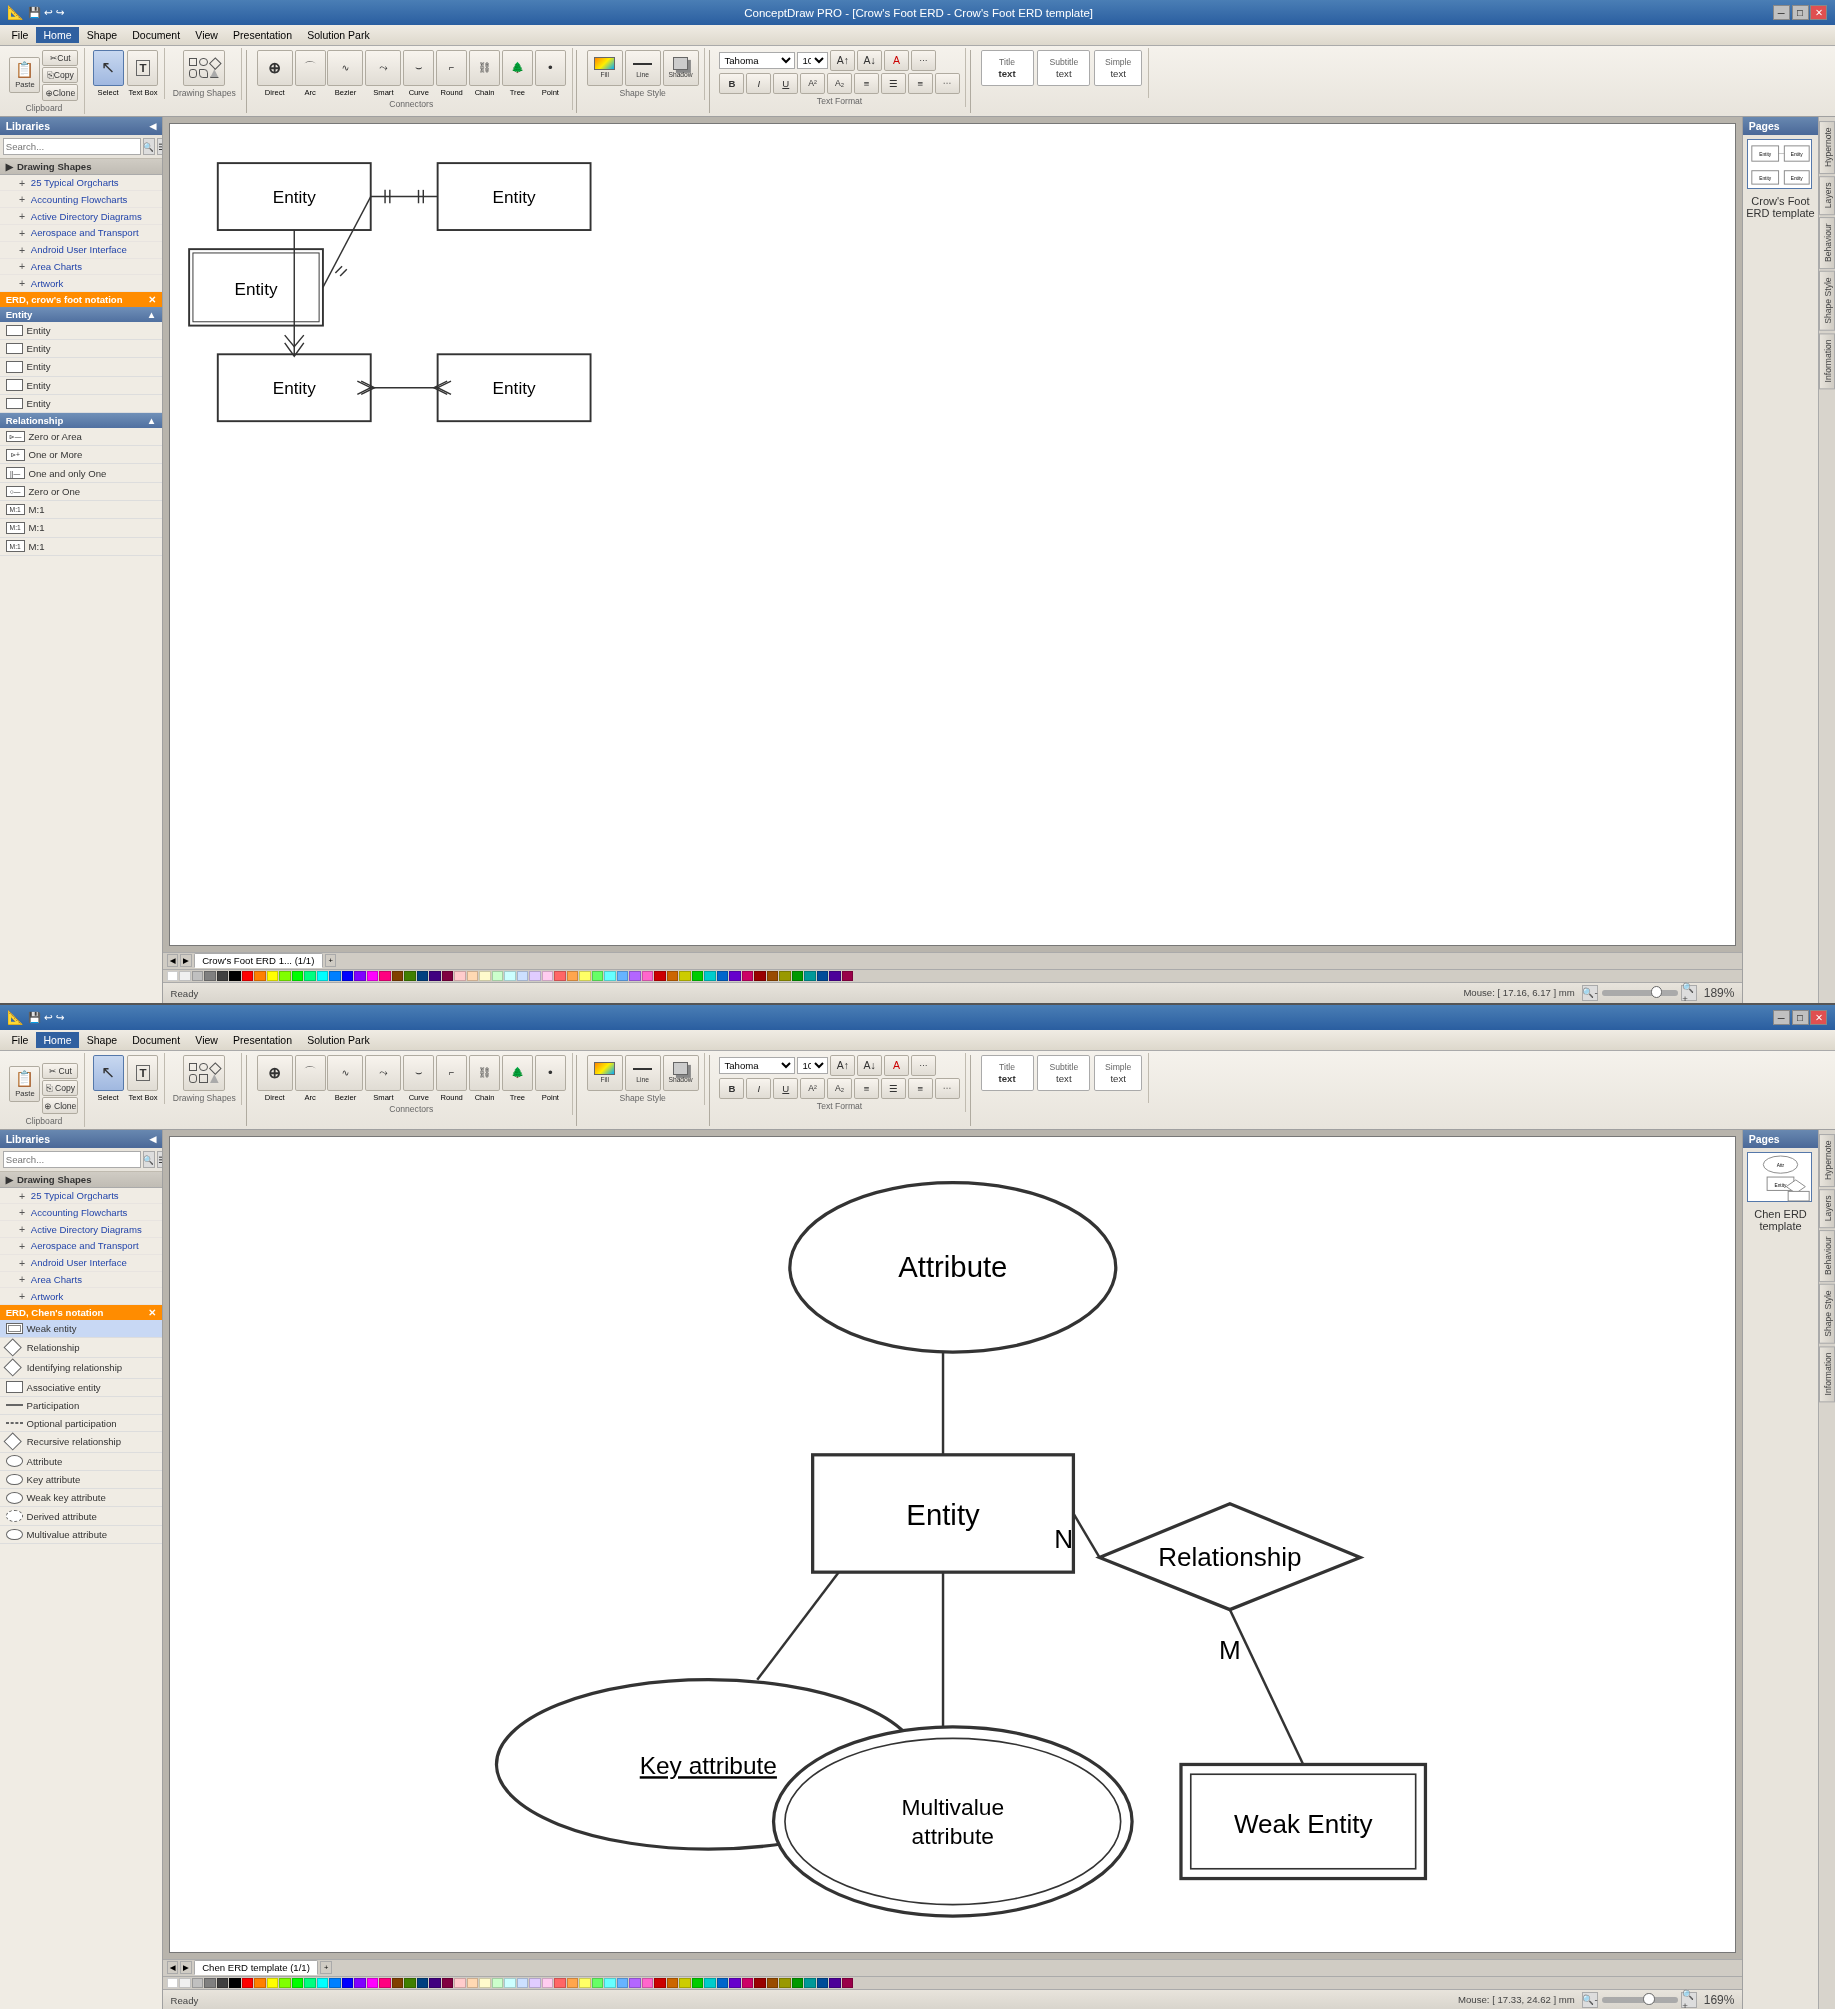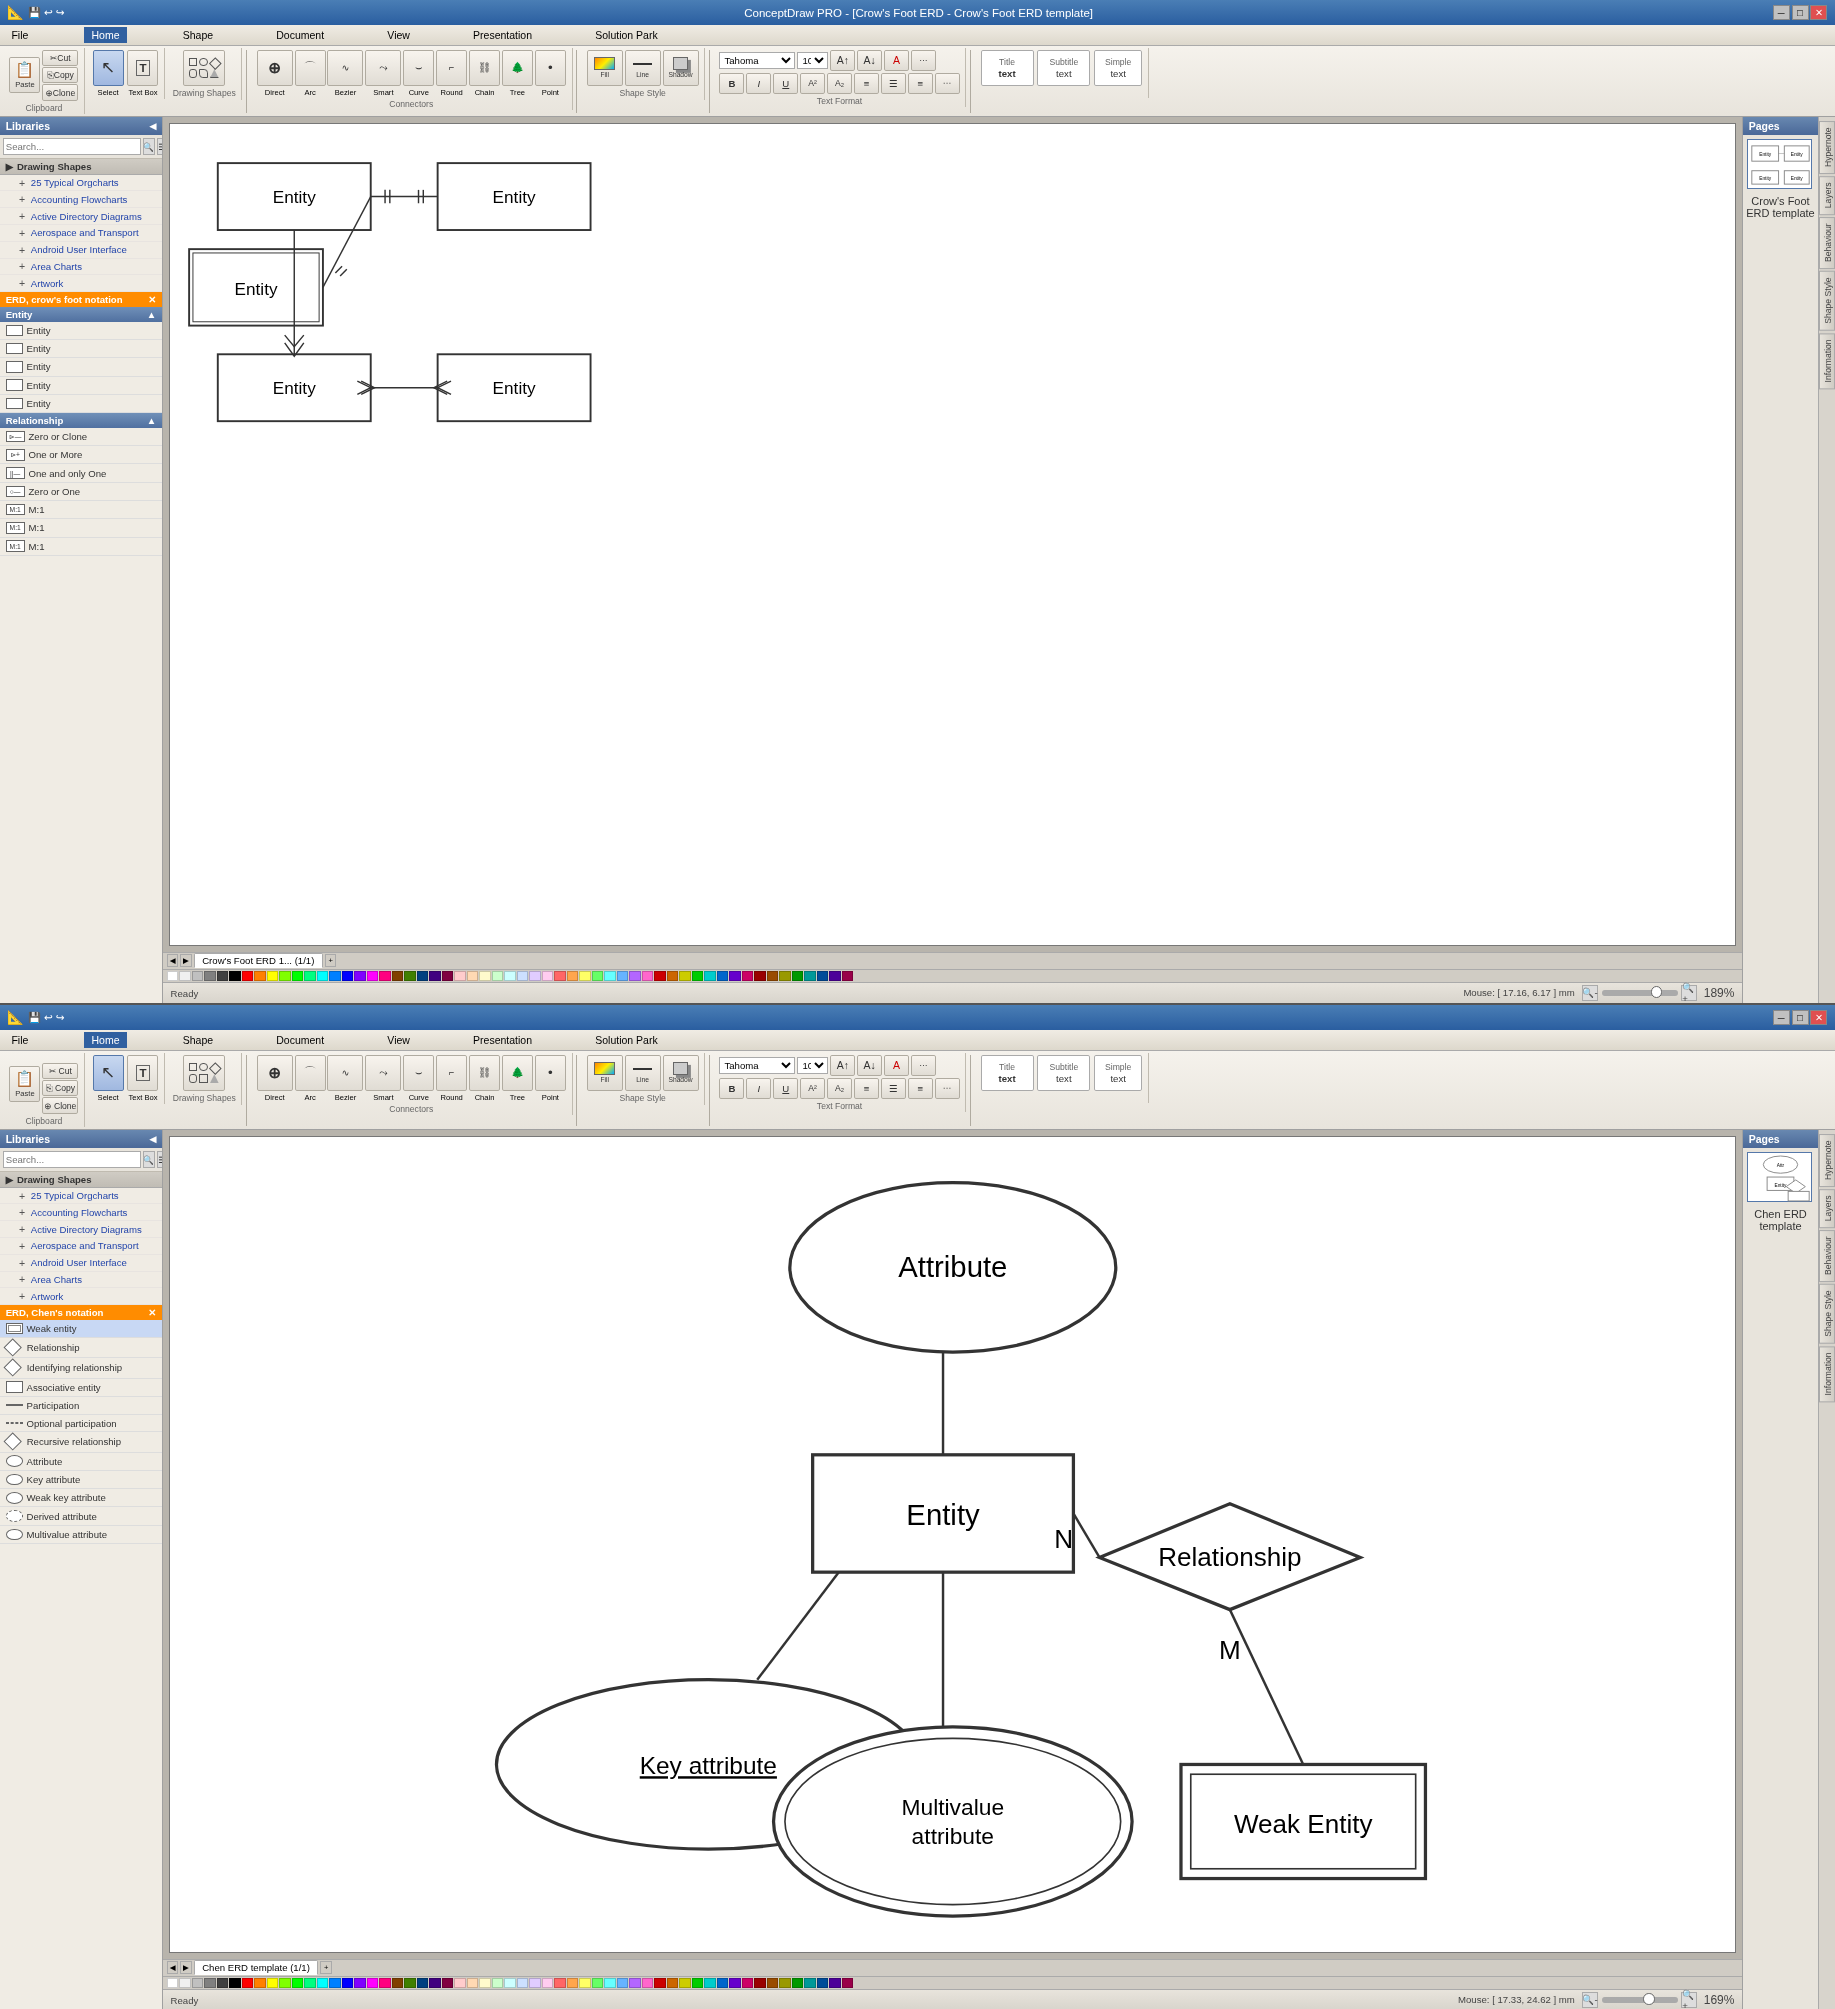--- a/index.html
+++ b/index.html
@@ -23,21 +23,20 @@
     .title-btn.close { background: #e05050; color: white; }
 
     
     .menu-bar {
       background: linear-gradient(to bottom, #f0ece4, #ddd8cc);
       height: 21px;
       display: flex;
       align-items: center;
       padding: 0 3.8px;
       border-bottom: 1px solid #aaa;
-      gap: 48px;
     }
     .menu-item { padding: 1.9px 7.6px; font-size: 10.5px; cursor: pointer; }
     .menu-item.active { background: #3060a0; color: white; }
 
     
     .toolbar-area {
       background: linear-gradient(to bottom, #f5f2ec, #e8e4dc);
       border-bottom: 1.9px solid #a0a0a0;
       padding: 1.9px 3.8px;
       display: flex;
@@ -618,21 +617,21 @@
             <div class="shape-rect"></div>
             <span>Entity</span>
           </div>
 
           <div class="erd-category-header">
             <span>Relationship</span>
             <span>▲</span>
           </div>
           <div class="erd-item">
             <div style="width:19px;height:11.5px;border:1px solid #666;background:white;display:flex;align-items:center;justify-content:center;font-size:6.7px;">⊳—</div>
-            <span>Zero or Clone</span>
+            <span>Zero or Area</span>
           </div>
           <div class="erd-item">
             <div style="width:19px;height:11.5px;border:1px solid #666;background:white;display:flex;align-items:center;justify-content:center;font-size:6.7px;">⊳+</div>
             <span>One or More</span>
           </div>
           <div class="erd-item">
             <div style="width:19px;height:11.5px;border:1px solid #666;background:white;display:flex;align-items:center;justify-content:center;font-size:6.7px;">||—</div>
             <span>One and only One</span>
           </div>
           <div class="erd-item">

